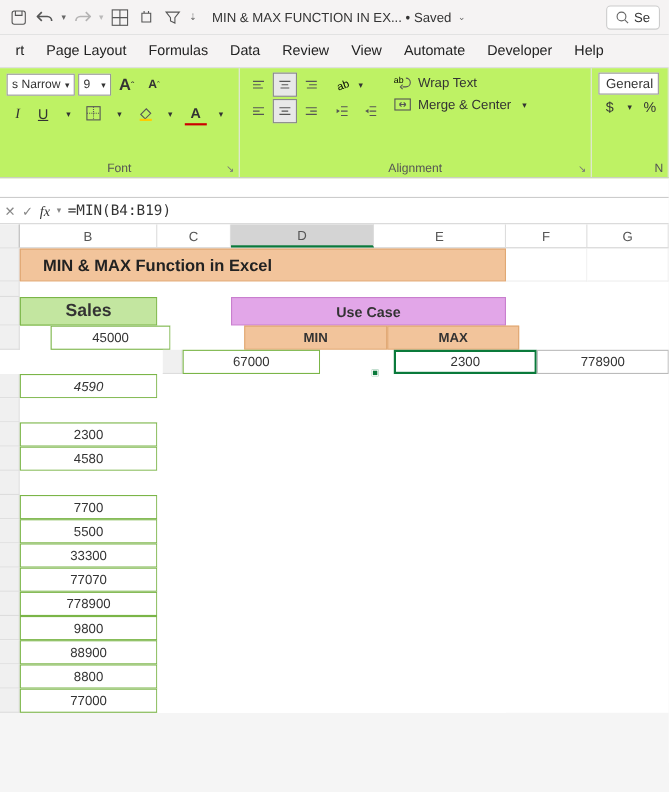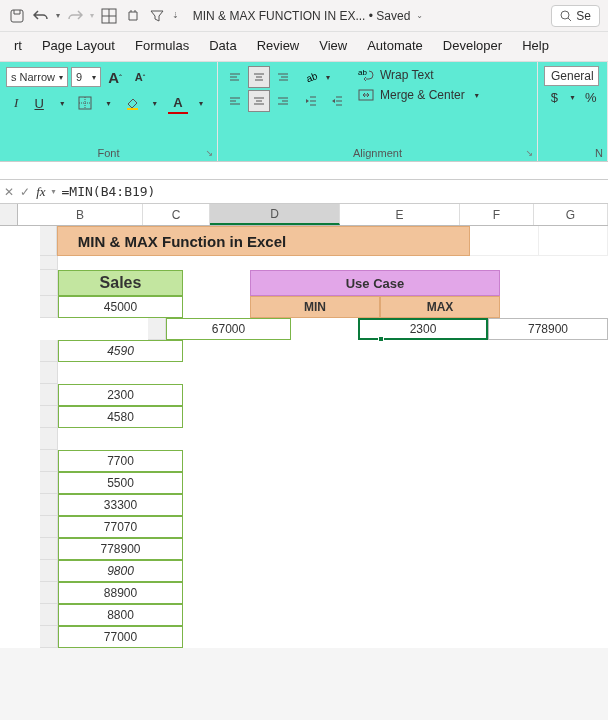--- a/index.html
+++ b/index.html
@@ -10,21 +10,21 @@
 .titlebar .qat-icon { width: 18px; height: 18px; display:flex; align-items:center; justify-content:center; color:#555; }
 .titlebar .dropdown-arrow { font-size: 8px; color: #666; }
 .titlebar .doc-title { font-size: 12px; color: #333; margin-left: 8px; }
 .titlebar .search-box { margin-left: auto; display: flex; align-items: center; gap: 4px; padding: 3px 8px; background: #fff; border: 1px solid #ccc; border-radius: 4px; }
 
 
 .ribbon-tabs { height: 30px; background: #f5f3f3; display: flex; align-items: flex-start; padding: 0 4px; gap: 0; border-bottom: 1px solid #ddd;}
 .ribbon-tabs .tab { padding: 6px 10px; font-size: 13px; color: #222; cursor: pointer; }
 
 
-.ribbon { height: 100px; background: #5eead4; border-bottom: 1px solid #ccc; display: flex; position: relative;}
+.ribbon { height: 100px; background: #bef264; border-bottom: 1px solid #ccc; display: flex; position: relative;}
 .ribbon-group { border-right: 1px solid #e5e5e5; padding: 4px 6px 18px 6px; display:flex; flex-direction:column; position:relative;}
 .ribbon-group-label { position:absolute; bottom:2px; left:0; right:0; text-align:center; font-size:11px; color:#555;}
 .group-corner { position:absolute; bottom:3px; right:4px; font-size:9px; color:#777;}
 
 .font-row { display:flex; align-items:center; gap:3px; margin-bottom:4px;}
 .font-name-box { border:1px solid #999; background:#fff; font-size:11px; padding:1px 4px; width:62px; height:20px; display:flex; align-items:center; justify-content:space-between;}
 .font-size-box { border:1px solid #999; background:#fff; font-size:11px; padding:1px 4px; width:30px; height:20px; display:flex; align-items:center; justify-content:space-between;}
 .font-btn { width:22px; height:22px; display:flex; align-items:center; justify-content:center; color:#333; font-size:13px;}
 .font-a-big { font-size:15px; font-weight:bold;}
 .font-a-small { font-size:11px; font-weight:bold;}
@@ -49,21 +49,21 @@
 .formula-bar .fx { font-style:italic; font-family:'Times New Roman',serif; font-size:13px;}
 .formula-input { font-family:'Consolas',monospace; font-size:13px; color:#333;}
 
 
 .col-headers { height:22px; background:#fff; display:flex; border-bottom:1px solid #bbb;}
 .col-headers .corner { width:18px; border-right:1px solid #bbb; background:#f0f0f0;}
 .col-headers .col { text-align:center; font-size:12px; color:#555; border-right:1px solid #ddd; display:flex; align-items:center; justify-content:center;}
 .col-headers .col.sel { background:#d4d4d4; border-bottom:2px solid #0a7a3b;}
 
 
-.sheet { position:relative; background:#fff;padding-left:40px; }
+.sheet { position:relative; background:#fff; }
 .row { display:flex; height:22px;}
 .rowhead { width:18px; border-right:1px solid #ddd; border-bottom:1px solid #ddd; background:#f0f0f0;}
 .cell { border-right:1px solid #eee; border-bottom:1px solid #eee; font-size:12px; display:flex; align-items:center; justify-content:center; background:#fff;}
 
 .title-merge { background:#f2c49b; font-weight:bold; font-size:15px; color:#222; justify-content:flex-start; padding-left:20px; border:1px solid #e0a874;}
 .sales-header { background:#c3e6a0; font-weight:bold; font-size:16px; border:1px solid #7bb548;}
 .sales-cell { border:1px solid #7bb548; background:#fff; font-size:12px;}
 .usecase-header { background:#e2a6e8; font-weight:bold; font-size:13px; border:1px solid #c97fce;}
 .min-header { background:#f2c49b; font-weight:bold; border:1px solid #e0a874;}
 .max-header { background:#f2c49b; font-weight:bold; border:1px solid #e0a874;}
@@ -325,21 +325,21 @@
 
   <div class="row" style="height:26px;">
     <div class="rowhead"></div>
     <div class="cell sales-header" style="width:125px;">Sales</div>
     <div class="cell" style="width:67px;border:none;"></div>
     <div class="cell usecase-header" style="width:250px;">Use Case</div>
   </div>
 
   <div class="row">
     <div class="rowhead"></div>
-    <div class="cell sales-cell" style="width:125px;">45000</div>
+    <div class="cell sales-cell" style="width:109px;margin-left:28px;">45000</div>
     <div class="cell" style="width:67px;border:none;"></div>
     <div class="cell min-header" style="width:130px;">MIN</div>
     <div class="cell max-header" style="width:120px;">MAX</div>
   </div>
 
   <div class="row" style="position:relative;justify-content:flex-end;">
     <div class="rowhead"></div>
     <div class="cell sales-cell" style="width:125px;">67000</div>
     <div class="cell" style="width:67px;border:none;"></div>
     <div class="cell result-cell selected" style="width:130px;">2300</div>
@@ -411,21 +411,21 @@
       </div>
       <div class="row">
         <div class="rowhead"></div>
         <div class="cell sales-cell" style="width:125px;">778900</div>
         <div class="cell" style="width:67px;border:none;"></div>
         <div class="cell" style="width:130px;border:none;"></div>
         <div class="cell" style="width:120px;border:none;"></div>
       </div>
       <div class="row">
         <div class="rowhead"></div>
-        <div class="cell sales-cell" style="width:125px;font-style:italic;">9800</div>
+        <div class="cell sales-cell" style="width:125px;">9800</div>
         <div class="cell" style="width:67px;border:none;"></div>
         <div class="cell" style="width:130px;border:none;"></div>
         <div class="cell" style="width:120px;border:none;"></div>
       </div>
       <div class="row">
         <div class="rowhead"></div>
         <div class="cell sales-cell" style="width:125px;">88900</div>
         <div class="cell" style="width:67px;border:none;"></div>
         <div class="cell" style="width:130px;border:none;"></div>
         <div class="cell" style="width:120px;border:none;"></div>

